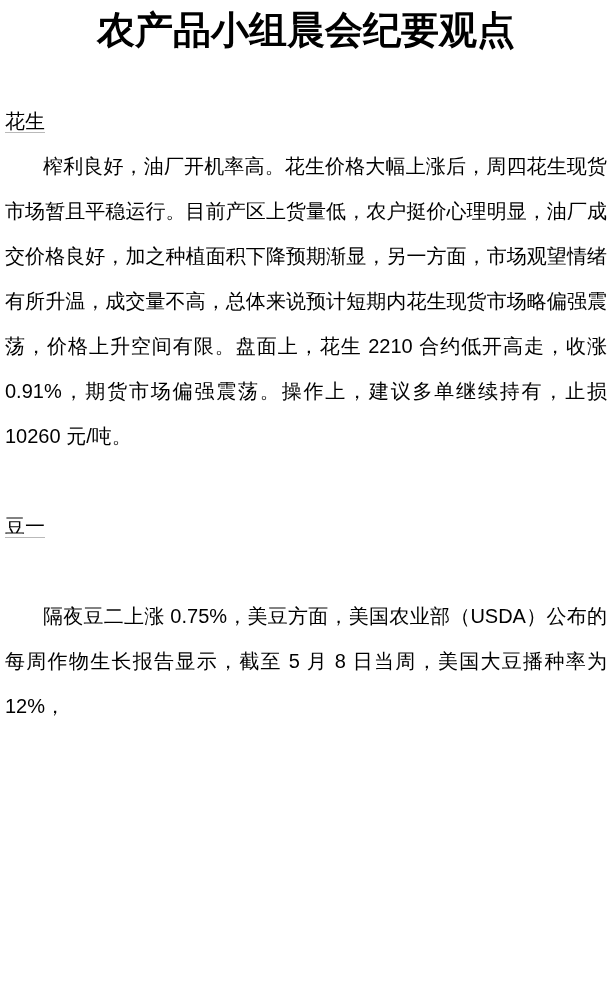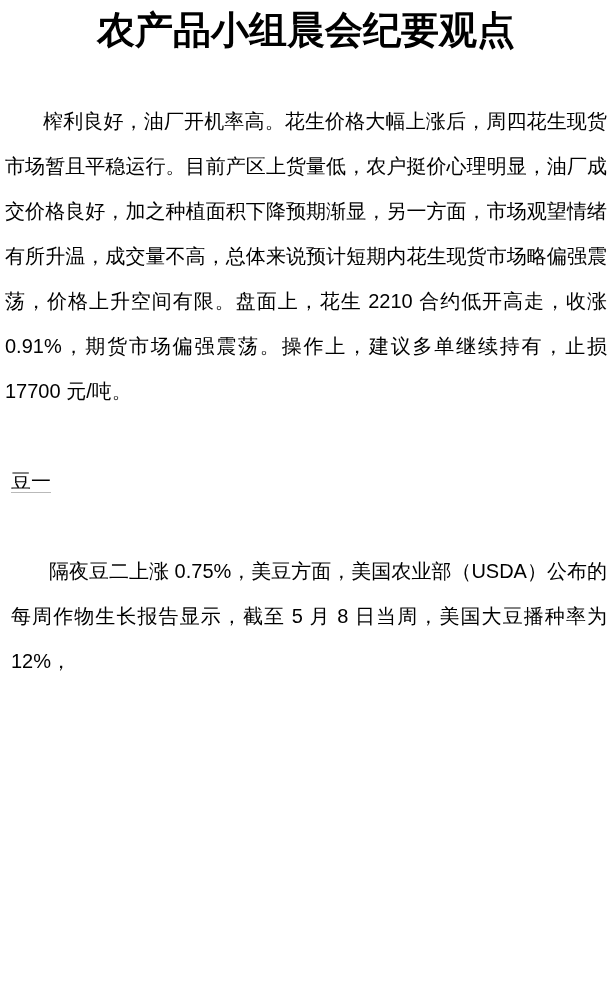--- a/index.html
+++ b/index.html
@@ -28,21 +28,20 @@
     font-weight: bold;
     text-align: center;
     margin: 6px 0 45px 0;
     white-space: nowrap;
   }
   .sec {
     margin: 0;
   }
   .sec + .sec {
     margin-top: 45px; 
-    margin-left: 6px;
   }
   .sec-heading {
     font-size: 20px;
     line-height: 45px;
     font-weight: normal;
     margin: 0;
   }
   .sec-heading .heading-text {
     text-decoration: underline;
     text-decoration-color: #b9b9b9;
@@ -57,21 +56,24 @@
   }
 </style>
 </head>
 <body>
 
 <div class="page">
 
   <h1 class="doc-title">农产品小组晨会纪要观点</h1>
 
   <section class="sec">
-    <p class="sec-para">榨利良好，油厂开机率高。花生价格大幅上涨后，周四花生现货市场暂且平稳运行。目前产区上货量低，农户挺价心理明显，油厂成交价格良好，加之种植面积下降预期渐显，另一方面，市场观望情绪有所升温，成交量不高，总体来说预计短期内花生现货市场略偏强震荡，价格上升空间有限。盘面上，花生 2210 合约低开高走，收涨 0.91%，期货市场偏强震荡。操作上，建议多单继续持有，止损 17700 元/吨。</p>
+    <h2 class="sec-heading">
+      <span class="heading-text">花生</span>
+    </h2>
+    <p class="sec-para">榨利良好，油厂开机率高。花生价格大幅上涨后，周四花生现货市场暂且平稳运行。目前产区上货量低，农户挺价心理明显，油厂成交价格良好，加之种植面积下降预期渐显，另一方面，市场观望情绪有所升温，成交量不高，总体来说预计短期内花生现货市场略偏强震荡，价格上升空间有限。盘面上，花生 2210 合约低开高走，收涨 0.91%，期货市场偏强震荡。操作上，建议多单继续持有，止损 10260 元/吨。</p>
   </section>
 
   <section class="sec">
     <h2 class="sec-heading">
       <span class="heading-text">豆一</span>
     </h2>
   </section>
 
   <section class="sec">
     <p class="sec-para">隔夜豆二上涨 0.75%，美豆方面，美国农业部（USDA）公布的每周作物生长报告显示，截至 5 月 8 日当周，美国大豆播种率为 12%，</p>

